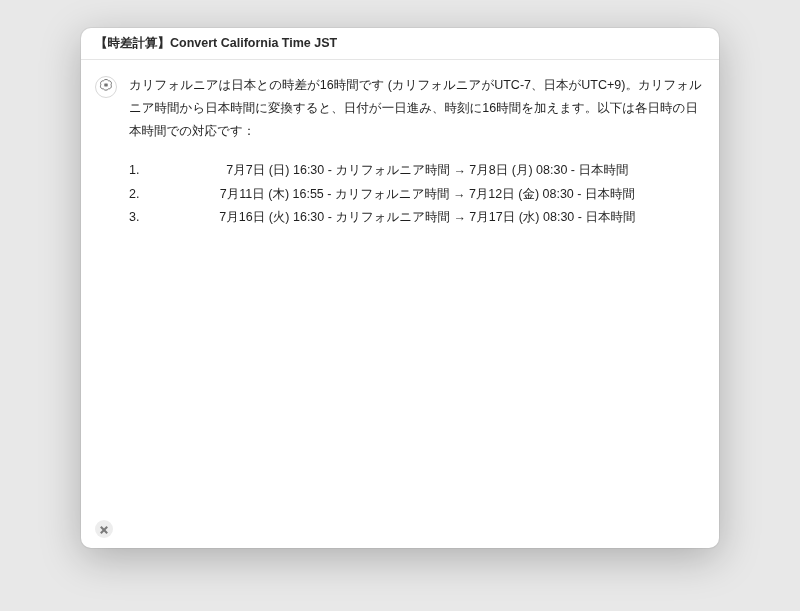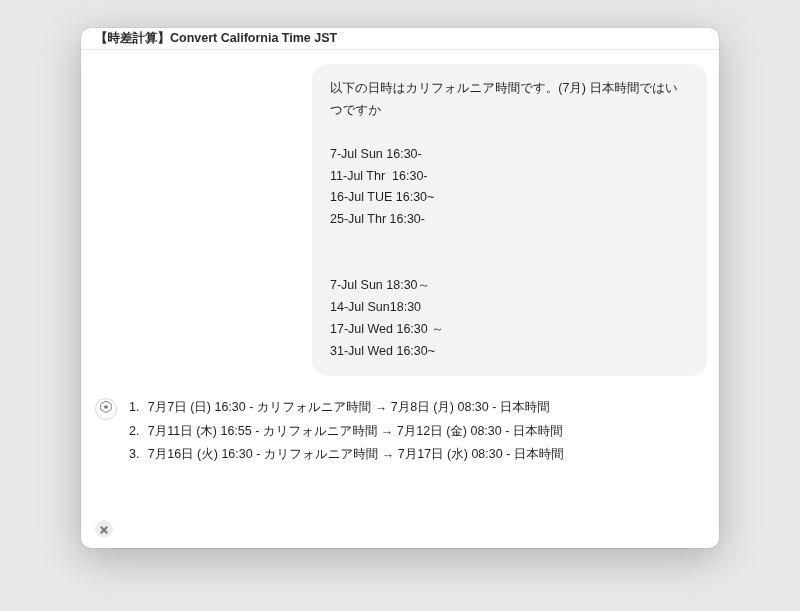--- a/index.html
+++ b/index.html
@@ -25,21 +25,21 @@
       background: #ffffff;
       border-radius: 10px;
       box-shadow: 0 10px 40px rgba(0,0,0,0.25), 0 0 0 1px rgba(0,0,0,0.05);
       display: flex;
       flex-direction: column;
       overflow: hidden;
       position: relative;
     }
     
     .title-bar {
-      height: 22px;
+      height: 32px;
       display: flex;
       align-items: center;
       padding: 0 14px;
       border-bottom: 1px solid #e5e5e5;
       flex-shrink: 0;
     }
     
     .title-text {
       font-size: 12.5px;
       font-weight: 700;
@@ -106,20 +106,21 @@
       color: #1f1f1f;
     }
     
     .assistant-intro {
       margin-bottom: 16px;
     }
     
     .assistant-list {
       list-style: none;
       counter-reset: item;
+      text-align: center;
     }
     
     .assistant-list li {
       counter-increment: item;
       padding-left: 1.5em;
       position: relative;
     }
     
     .assistant-list li::before {
       content: counter(item) ".";
@@ -166,45 +167,32 @@
 
 <div class="window">
 
   <div class="title-bar">
     <div class="title-text">【時差計算】Convert California Time JST</div>
   </div>
 
   <div class="content-wrapper">
     <div class="scroll-area">
 
-      <div class="user-row">
-        <div class="user-bubble">以下の日時はカリフォルニア時間です。(7月) 日本時間ではいつですか
-
-7-Jul Sun 16:30-
-11-Jul Thr  16:30-
-16-Jul TUE 16:30~
-25-Jul Thr 16:30-
-
-
-7-Jul Sun 18:30～
-14-Jul Sun18:30
-17-Jul Wed 16:30 ～
-31-Jul Wed 16:30~</div>
-      </div>
 
       <div class="assistant-row">
         <div class="avatar">
           <span>
             <svg viewBox="0 0 24 24" fill="none" stroke="#555" stroke-width="1.4">
               <path d="M12 2.5c1.8 0 3.4.9 4.4 2.3 1.7-.2 3.4.6 4.3 2.1.9 1.5.8 3.4-.2 4.8.9 1.5.9 3.3 0 4.8-.9 1.5-2.6 2.3-4.3 2.1-1 1.4-2.6 2.3-4.4 2.3-1.8 0-3.4-.9-4.4-2.3-1.7.2-3.4-.6-4.3-2.1-.9-1.5-.8-3.4.2-4.8-.9-1.5-.9-3.3 0-4.8.9-1.5 2.6-2.3 4.3-2.1 1-1.4 2.6-2.3 4.4-2.3z"></path>
               <path d="M12 8.5v7M8.5 10.2l7 3.6M8.5 13.8l7-3.6"></path>
             </svg>
           </span>
         </div>
         <div class="assistant-content">
+          <div class="assistant-intro">カリフォルニアは日本との時差が16時間です (カリフォルニアがUTC-7、日本がUTC+9)。カリフォルニア時間から日本時間に変換すると、日付が一日進み、時刻に16時間を加えます。以下は各日時の日本時間での対応です：</div>
           <ol class="assistant-list">
             <li>7月7日 (日) 16:30 - カリフォルニア時間 → 7月8日 (月) 08:30 - 日本時間</li>
             <li>7月11日 (木) 16:55 - カリフォルニア時間 → 7月12日 (金) 08:30 - 日本時間</li>
             <li>7月16日 (火) 16:30 - カリフォルニア時間 → 7月17日 (水) 08:30 - 日本時間</li>
           </ol>
         </div>
       </div>
 
     </div>
   </div>

